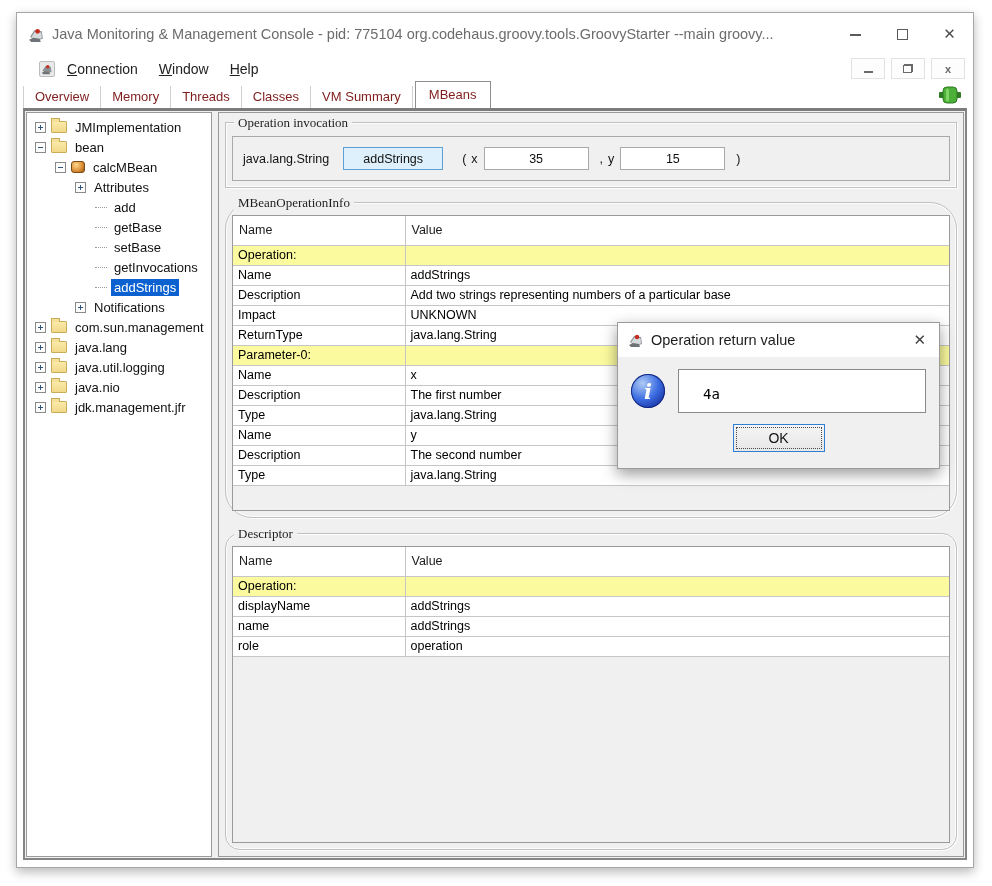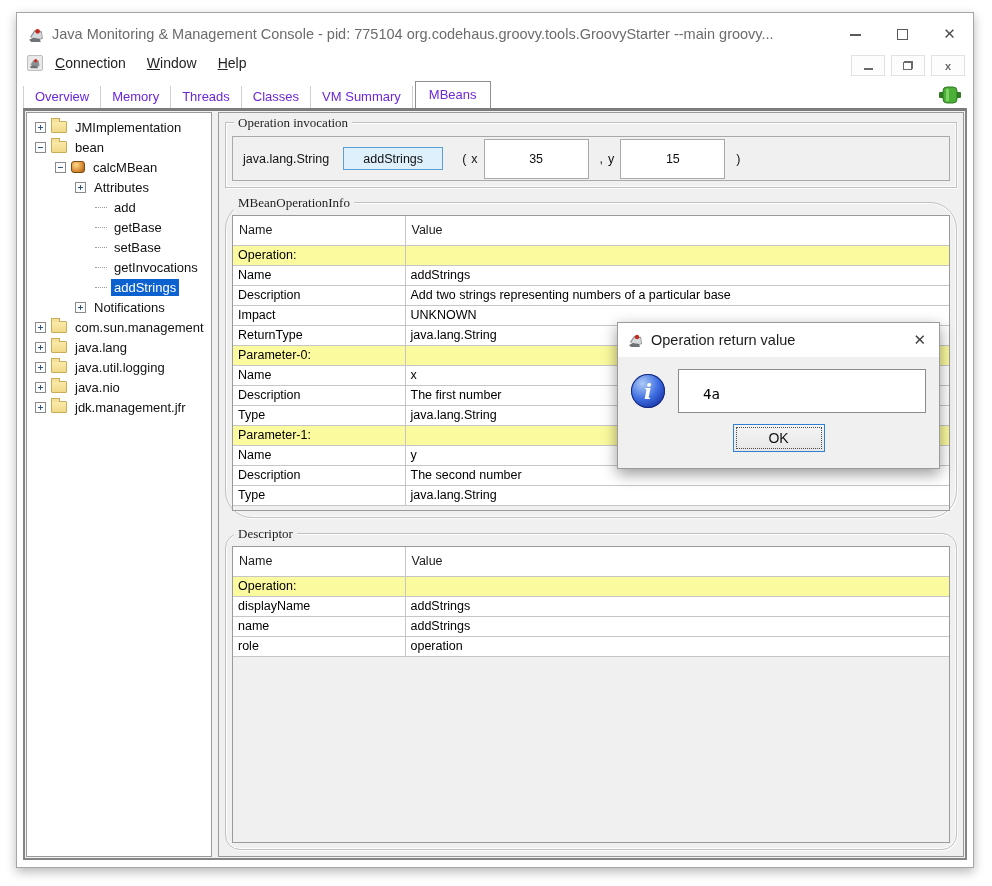--- a/index.html
+++ b/index.html
@@ -16,36 +16,36 @@
   .titlebar { height:42px; display:flex; align-items:center; padding-left:11px; background:#ffffff; }
   .app-icon { width:17px; height:17px; margin-right:7px; flex:none; }
   .title-text { font-size:14.5px; color:#6c6c6c; white-space:nowrap; overflow:hidden; flex:1; }
   .win-controls { display:flex; height:100%; flex:none; }
   .win-btn { width:47px; display:flex; align-items:center; justify-content:center; color:#4d4d4d; }
   .glyph-min { width:11px; border-bottom:2px solid #5a5a5a; margin-top:2px; }
   .glyph-max { width:11px; height:11px; border:1.5px solid #5a5a5a; }
   .glyph-close { font-size:15px; color:#4d4d4d; }
 
   
-  .menubar { height:27px; display:flex; align-items:flex-start; padding:0 8px 0 10px; background:#ffffff; }
+  .menubar { height:27px; display:flex; align-items:center; padding:0 8px 0 22px; background:#ffffff; }
   .menu-icon { width:16px; height:16px; margin-right:12px; border:1px solid #bdbdbd; border-radius:2px; padding:1px; background:#e9e9e9; flex:none; }
   .menu-item { display:inline-block; font-size:14px; color:#222; margin-right:21px; }
   .menu-item::first-letter { text-decoration:underline; }
   .menubar-spacer { flex:1; }
   .mini-btn { width:34px; height:21px; border:1px solid #e2e2e2; background:#fdfdfd; margin-left:6px;
               display:flex; align-items:center; justify-content:center; color:#6a6a6a; }
   .glyph-usc { width:9px; border-bottom:2px solid #6a6a6a; margin-top:6px; }
   .glyph-restore { position:relative; width:10px; height:9px; }
   .glyph-restore::before { content:""; position:absolute; right:0; top:0; width:7px; height:6px; border:1px solid #6a6a6a; background:#fdfdfd; }
   .glyph-restore::after { content:""; position:absolute; left:0; bottom:0; width:7px; height:6px; border:1px solid #6a6a6a; background:#fdfdfd; }
   .glyph-x-small { font-size:11px; font-weight:bold; color:#6a6a6a; }
 
   
   .tabstrip { height:26px; display:flex; align-items:flex-end; padding-left:6px; position:relative; background:#ffffff; }
-  .tab { font-size:13px; color:#6d28d9; padding:3px 11px 4px 11px; border-right:1px solid #d0d0d0; position:relative; top:0; }
+  .tab { font-size:13px; color:#7f1d1d; padding:3px 11px 4px 11px; border-right:1px solid #d0d0d0; position:relative; top:0; }
   .tab:first-child { border-left:1px solid #d0d0d0; }
   .tab.active { background:#ffffff; border:1px solid #8f8f8f; border-bottom:none; padding:5px 13px 6px 13px; z-index:3; margin-left:2px; }
   .connect-icon { position:absolute; right:12px; bottom:3px; width:22px; height:20px; }
 
   
   .content {
     position:absolute; left:6px; right:6px; top:95px; bottom:7px;
     border:2px solid #858585; border-top:3px solid #7c7c7c;
     background:#f0f0f0; display:flex; padding:1px;
   }
@@ -69,21 +69,21 @@
   .right-panel { flex:1; border:1px solid #9a9a9a; background:#f0f0f0; padding:5px 6px 6px 6px; display:flex; flex-direction:column; }
 
   .groupbox { position:relative; border:1px solid #c0c0c0; box-shadow:inset 0 0 0 1px #fdfdfd, 1px 1px 0 #fdfdfd; }
   .groupbox-title { position:absolute; top:-8px; left:8px; background:#f0f0f0; padding:0 4px; font-size:13px; color:#1e1e1e; line-height:15px; z-index:2;font-family:Liberation Serif, serif; }
 
   .g-invoke { height:66px; flex:none; margin-top:4px; padding:13px 6px 6px 6px; }
   .invoke-inner { height:100%; border:1px solid #a9a9a9; background:#f0f0f0; display:flex; align-items:center; padding:0 10px; font-size:12.5px; color:#111; }
   .return-type { margin-right:14px; }
   .op-button { width:100px; height:23px; background:#def0fb; border:1px solid #5a9fd6; font-family:"Liberation Sans",sans-serif; font-size:12.5px; color:#111; margin-right:14px; }
   .paren { margin:0 5px; }
-  .param-field { width:105px; height:40px; border:1px solid #a9a9a9; background:#ffffff; text-align:center; font-family:"Liberation Sans",sans-serif; font-size:12.5px; color:#111; margin:0 6px; }
+  .param-field { width:105px; height:23px; border:1px solid #a9a9a9; background:#ffffff; text-align:center; font-family:"Liberation Sans",sans-serif; font-size:12.5px; color:#111; margin:0 6px; }
 
   .g-table { margin-top:14px; padding:12px 6px 6px 6px; display:flex; flex-direction:column; }
   .g-opinfo { height:316px; flex:none;border-radius:27px; }
   .g-desc { flex:1; margin-top:15px;border-radius:15px; }
   .scrollpane { flex:1; border:1px solid #9a9a9a; background:#f0f0f0; overflow:hidden; }
 
   table.info { width:100%; border-collapse:collapse; table-layout:fixed; background:#ffffff; }
   table.info th { height:29px; font-weight:normal; text-align:left; font-size:12.5px; color:#1a1a1a; background:#ffffff; padding:0 6px; border-bottom:1px solid #c6c6c6; }
   table.info th + th, table.info td + td { border-left:1px solid #c6c6c6; }
   table.info td { height:20px; font-size:12.5px; color:#000; padding:0 5px; border-bottom:1px solid #c6c6c6; overflow:hidden; white-space:nowrap; }
@@ -323,24 +323,20 @@
                   <td>x</td>
                 </tr>
                 <tr>
                   <td>Description</td>
                   <td>The first number</td>
                 </tr>
                 <tr>
                   <td>Type</td>
                   <td>java.lang.String</td>
                 </tr>
-                <tr class="section">
-                  <td>Parameter-1:</td>
-                  <td></td>
-                </tr>
                 <tr>
                   <td>Name</td>
                   <td>y</td>
                 </tr>
                 <tr>
                   <td>Description</td>
                   <td>The second number</td>
                 </tr>
                 <tr>
                   <td>Type</td>

